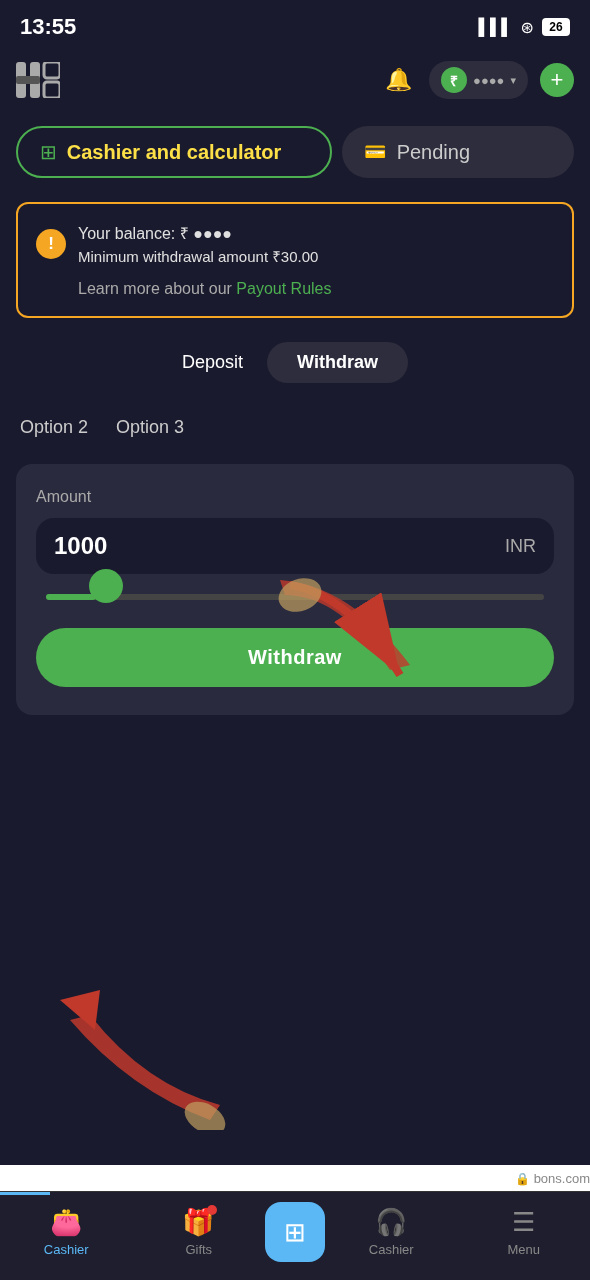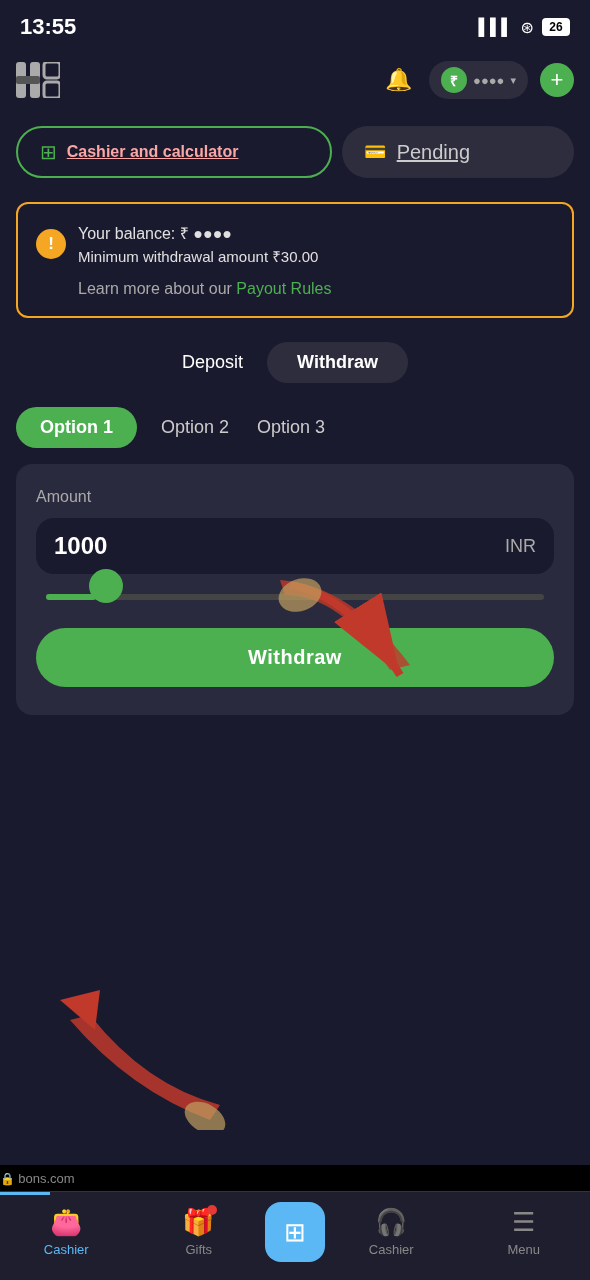--- a/index.html
+++ b/index.html
@@ -143,45 +143,43 @@
       border: 2px solid #4caf50;
       border-radius: 30px;
       padding: 12px 22px;
       display: flex;
       align-items: center;
       gap: 10px;
       cursor: pointer;
       flex: 1;
     }
     .tab-cashier-label {
-      color: #fca5a5;
-      font-size: 16px;
+      color: #fde047;
+      font-size: 20px;
       font-weight: 600;
-      text-decoration: underline;
     }
     .tab-cashier-icon {
       color: #4caf50;
       font-size: 20px;
     }
     .tab-pending {
       background: #2d2d3d;
       border: none;
       border-radius: 30px;
       padding: 12px 22px;
       display: flex;
       align-items: center;
       gap: 10px;
       cursor: pointer;
       flex: 0.7;
     }
     .tab-pending-label {
       color: #ccc;
       font-size: 20px;
       font-weight: 500;
-      text-decoration: underline;
     }
     .tab-pending-icon {
       color: #ccc;
       font-size: 18px;
     }
 
     
     .balance-box {
       border: 2px solid #f5a623;
       border-radius: 12px;
@@ -446,22 +444,22 @@
       top: -2px;
       right: -2px;
       width: 10px;
       height: 10px;
       background: #e53935;
       border-radius: 50%;
     }
 
     
     .domain-bar {
-      background: #000000;
-      text-align: left;
+      background: #ffffff;
+      text-align: right;
       padding: 6px 0;
       font-size: 13px;
       color: #888;
       position: fixed;
       bottom: 88px;
       left: 0;
       width: 590px;
       z-index: 99;
     }
     .lock-icon-sm {
@@ -553,21 +551,20 @@
       <span>Learn more about our </span><a class="payout-link">Payout Rules</a>
     </div>
   </div>
 
   <div class="dw-row">
     <button class="dw-deposit">Deposit</button>
     <button class="dw-withdraw">Withdraw</button>
   </div>
 
   <div class="options-row">
-    <button class="option-active">Option 1</button>
     <button class="option-inactive">Option 2</button>
     <button class="option-inactive">Option 3</button>
   </div>
 
   <div class="amount-panel">
     <div class="amount-label">Amount</div>
     <div class="amount-input-row">
       <span class="amount-value">1000</span>
       <span class="amount-currency">INR</span>
     </div>

